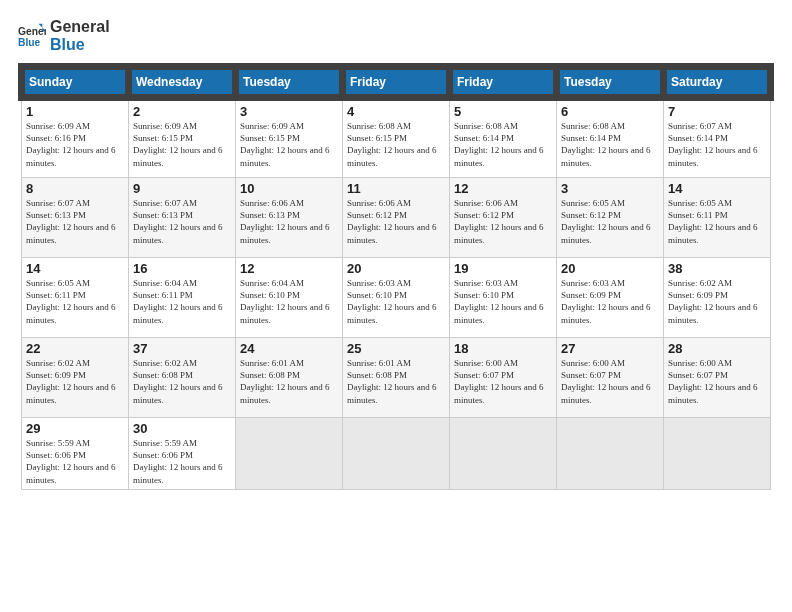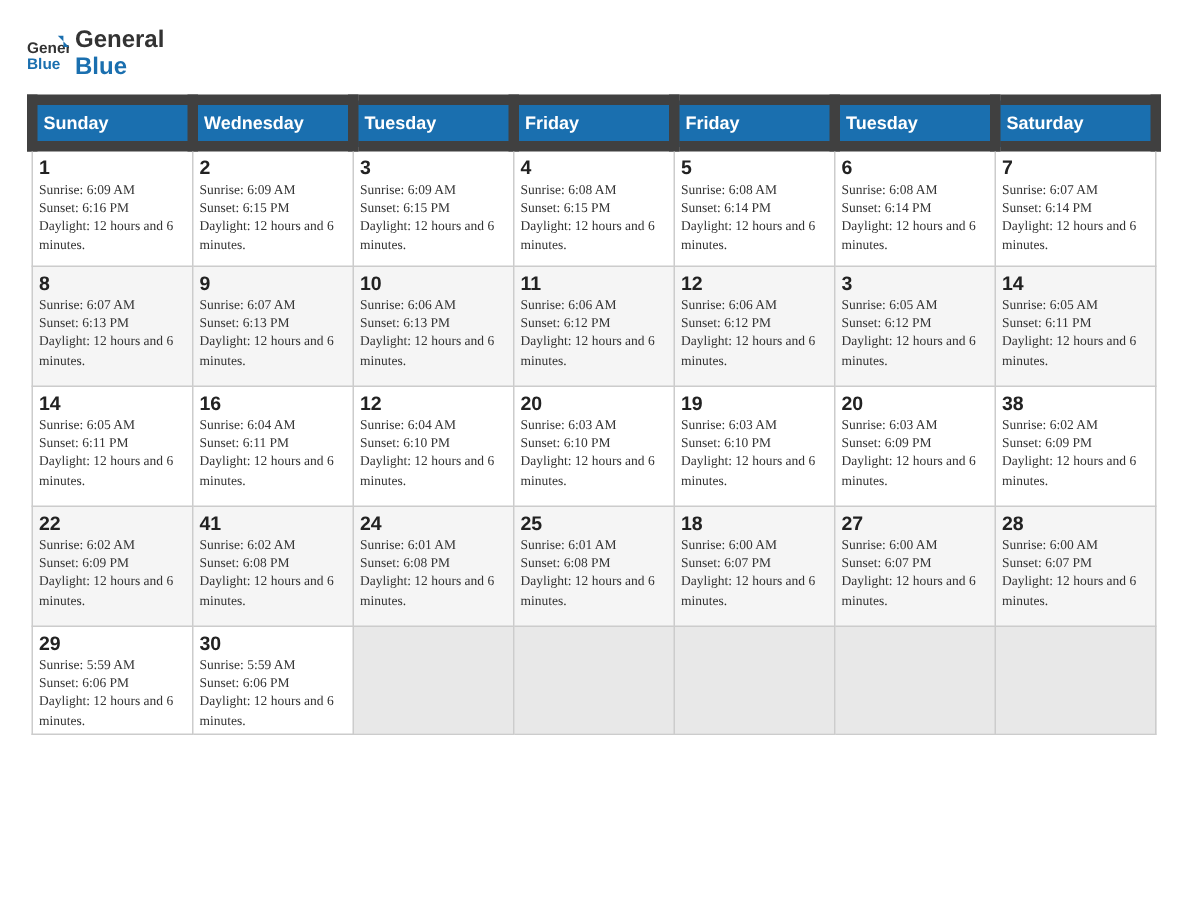--- a/index.html
+++ b/index.html
@@ -301,21 +301,21 @@
         <tr>
           <td>
         <span class="day-num">22</span>
         <div class="day-info">
           <span>Sunrise: 6:02 AM</span><br>
           <span>Sunset: 6:09 PM</span><br>
           <span>Daylight: 12 hours and 6 minutes.</span>
         </div>
       </td>
           <td>
-        <span class="day-num">41</span>
+        <span class="day-num">37</span>
         <div class="day-info">
           <span>Sunrise: 6:02 AM</span><br>
           <span>Sunset: 6:08 PM</span><br>
           <span>Daylight: 12 hours and 6 minutes.</span>
         </div>
       </td>
           <td>
         <span class="day-num">24</span>
         <div class="day-info">
           <span>Sunrise: 6:01 AM</span><br>

